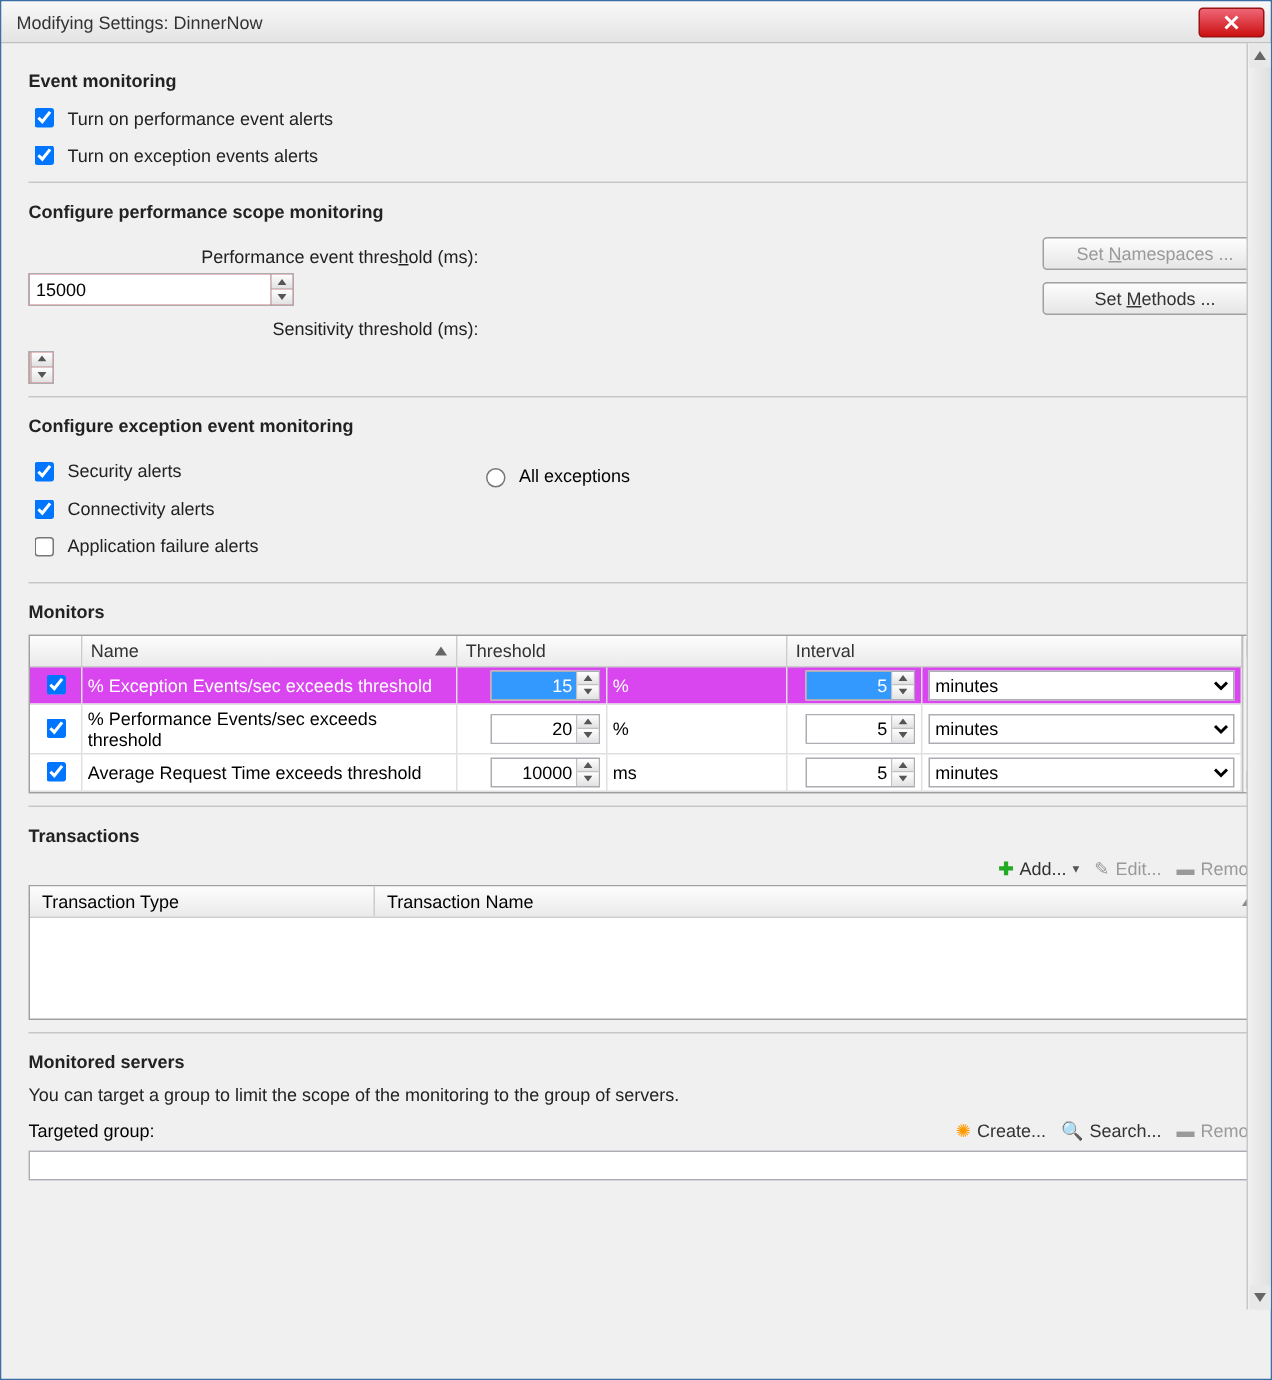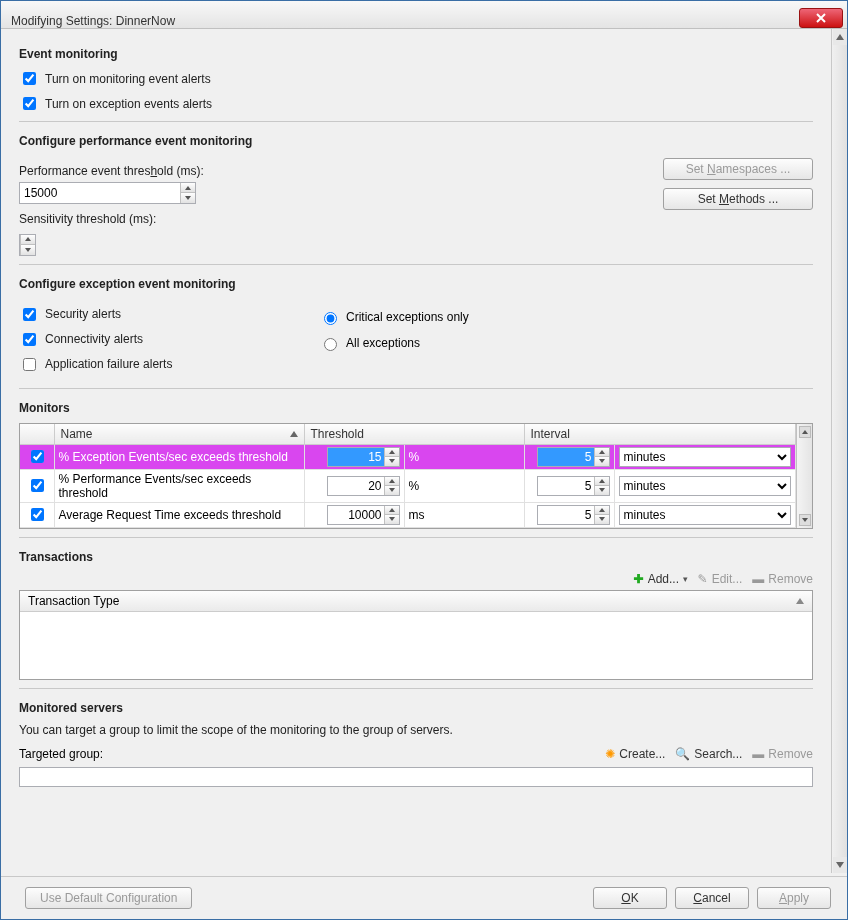--- a/index.html
+++ b/index.html
@@ -19,42 +19,42 @@
     background: #f0f0f0;
     position: relative;
     display: flex;
     flex-direction: column;
   }
   .titlebar {
     height: 28px;
     background: linear-gradient(to bottom,#f8f8f8,#e4e4e4);
     border-bottom: 1px solid #c0c0c0;
     display: flex;
-    align-items: flex-end;
+    align-items: center;
     padding: 0 4px;
   }
   .titlebar .title {
     flex: 1;
     padding-left: 6px;
     color: #333;
   }
   .close-btn {
     width: 44px;
     height: 20px;
     background: linear-gradient(to bottom,#e67,#c11);
     border: 1px solid #911;
     border-radius: 3px;
     display:flex;align-items:center;justify-content:center;
     cursor:pointer;
   }
   .close-btn svg { width:10px;height:10px; }
   .client {
     flex: 1;
     position: relative;
-    padding: 8px 34px 8px 18px;
+    padding: 8px 2px 8px 18px;
     overflow-y: auto;
     background: #f0f0f0;
   }
   .section-heading {
     font-weight: bold;
     margin: 10px 0 8px 0;
     color: #222;
   }
   .hr {
     border: none;
@@ -67,20 +67,21 @@
     gap: 6px;
     margin: 6px 0;
     color: #222;
   }
   input[type=checkbox], input[type=radio] {
     width: 13px; height: 13px;
   }
   .field-label {
     margin: 8px 0 4px 0;
     color: #222;
+    text-align: right;
   }
   .spinwrap {
     display:inline-flex;
     align-items:flex-end;
     border:1px solid #abadb3;
     background:#ef4444;
     height:22px;
   }
   .spinwrap input {
     border:none;
@@ -261,29 +262,29 @@
           <path d="M1 1 L9 9 M9 1 L1 9" stroke="#fff" stroke-width="2"></path>
         </svg>
     </div>
   </div>
 
   <div class="client">
 
     <div class="section-heading">Event monitoring</div>
     <label class="cb">
       <input type="checkbox" id="cb-perf" checked="" style="">
-      <span>Turn on monitoring event alerts</span>
+      <span>Turn on performance event alerts</span>
     </label>
     <label class="cb">
       <input type="checkbox" id="cb-exc" checked="" style="">
       <span>Turn on exception events alerts</span>
     </label>
     <hr class="hr">
 
-    <div class="section-heading">Configure performance event monitoring</div>
+    <div class="section-heading">Configure performance scope monitoring</div>
     <div class="row">
       <div class="col-left">
         <div class="field-label">Performance event thres<span class="underline-hint">h</span>old (ms):</div>
         <div class="spinwrap">
           <input type="text" style="width: 160px;" value="15000">
           <div class="spinbtns">
             <div>
                 <svg viewBox="0 0 6 4">
                   <path d="M0 4 L3 0 L6 4 Z" fill="#555"></path>
                 </svg>
@@ -330,24 +331,20 @@
           <input type="checkbox" id="cb-conn" checked="" style="">
           <span>Connectivity alerts</span>
         </label>
         <label class="cb">
           <input type="checkbox" id="cb-app" style="">
           <span>Application failure alerts</span>
         </label>
       </div>
       <div class="col-mid radio-group">
         <label>
-          <input type="radio" name="excmode" id="r-crit" checked="" style="">
-          <span>Critical exceptions only</span>
-        </label>
-        <label>
           <input type="radio" name="excmode" id="r-all" style="">
           <span>All exceptions</span>
         </label>
       </div>
     </div>
     <hr class="hr">
 
     <div class="section-heading">Monitors</div>
     <div class="grid">
       <div class="grid-inner">
@@ -519,20 +516,21 @@
         <span>Edit...</span>
       </span>
       <span class="linkbtn disabled">
         <span class="icon-dash">▬</span>
         <span>Remove</span>
       </span>
     </div>
     <div class="trans-table">
       <div class="thead">
         <div>Transaction Type</div>
+        <div>Transaction Name</div>
       </div>
     </div>
     <hr class="hr">
 
     <div class="section-heading">Monitored servers</div>
     <div class="serv-desc">You can target a group to limit the scope of the monitoring to the group of servers.</div>
     <div class="serv-row">
       <div class="lbl">Targeted group:</div>
       <div class="tools">
         <span class="linkbtn">
@@ -560,21 +558,14 @@
         </svg>
       </div>
     <div class="track"></div>
     <div class="arrow">
         <svg width="8" height="6" viewBox="0 0 8 6">
           <path d="M0 0 L4 6 L8 0 Z" fill="#666"></path>
         </svg>
       </div>
   </div>
 
-  <div class="footer">
-    <button class="winbtn wide disabled" disabled="">Use Default Configuration</button>
-    <div class="spacer"></div>
-    <button class="winbtn"><span class="underline-hint">O</span>K</button>
-    <button class="winbtn"><span class="underline-hint">C</span>ancel</button>
-    <button class="winbtn disabled" disabled=""><span class="underline-hint">A</span>pply</button>
-  </div>
 
 </div>
 
 </body></html>

